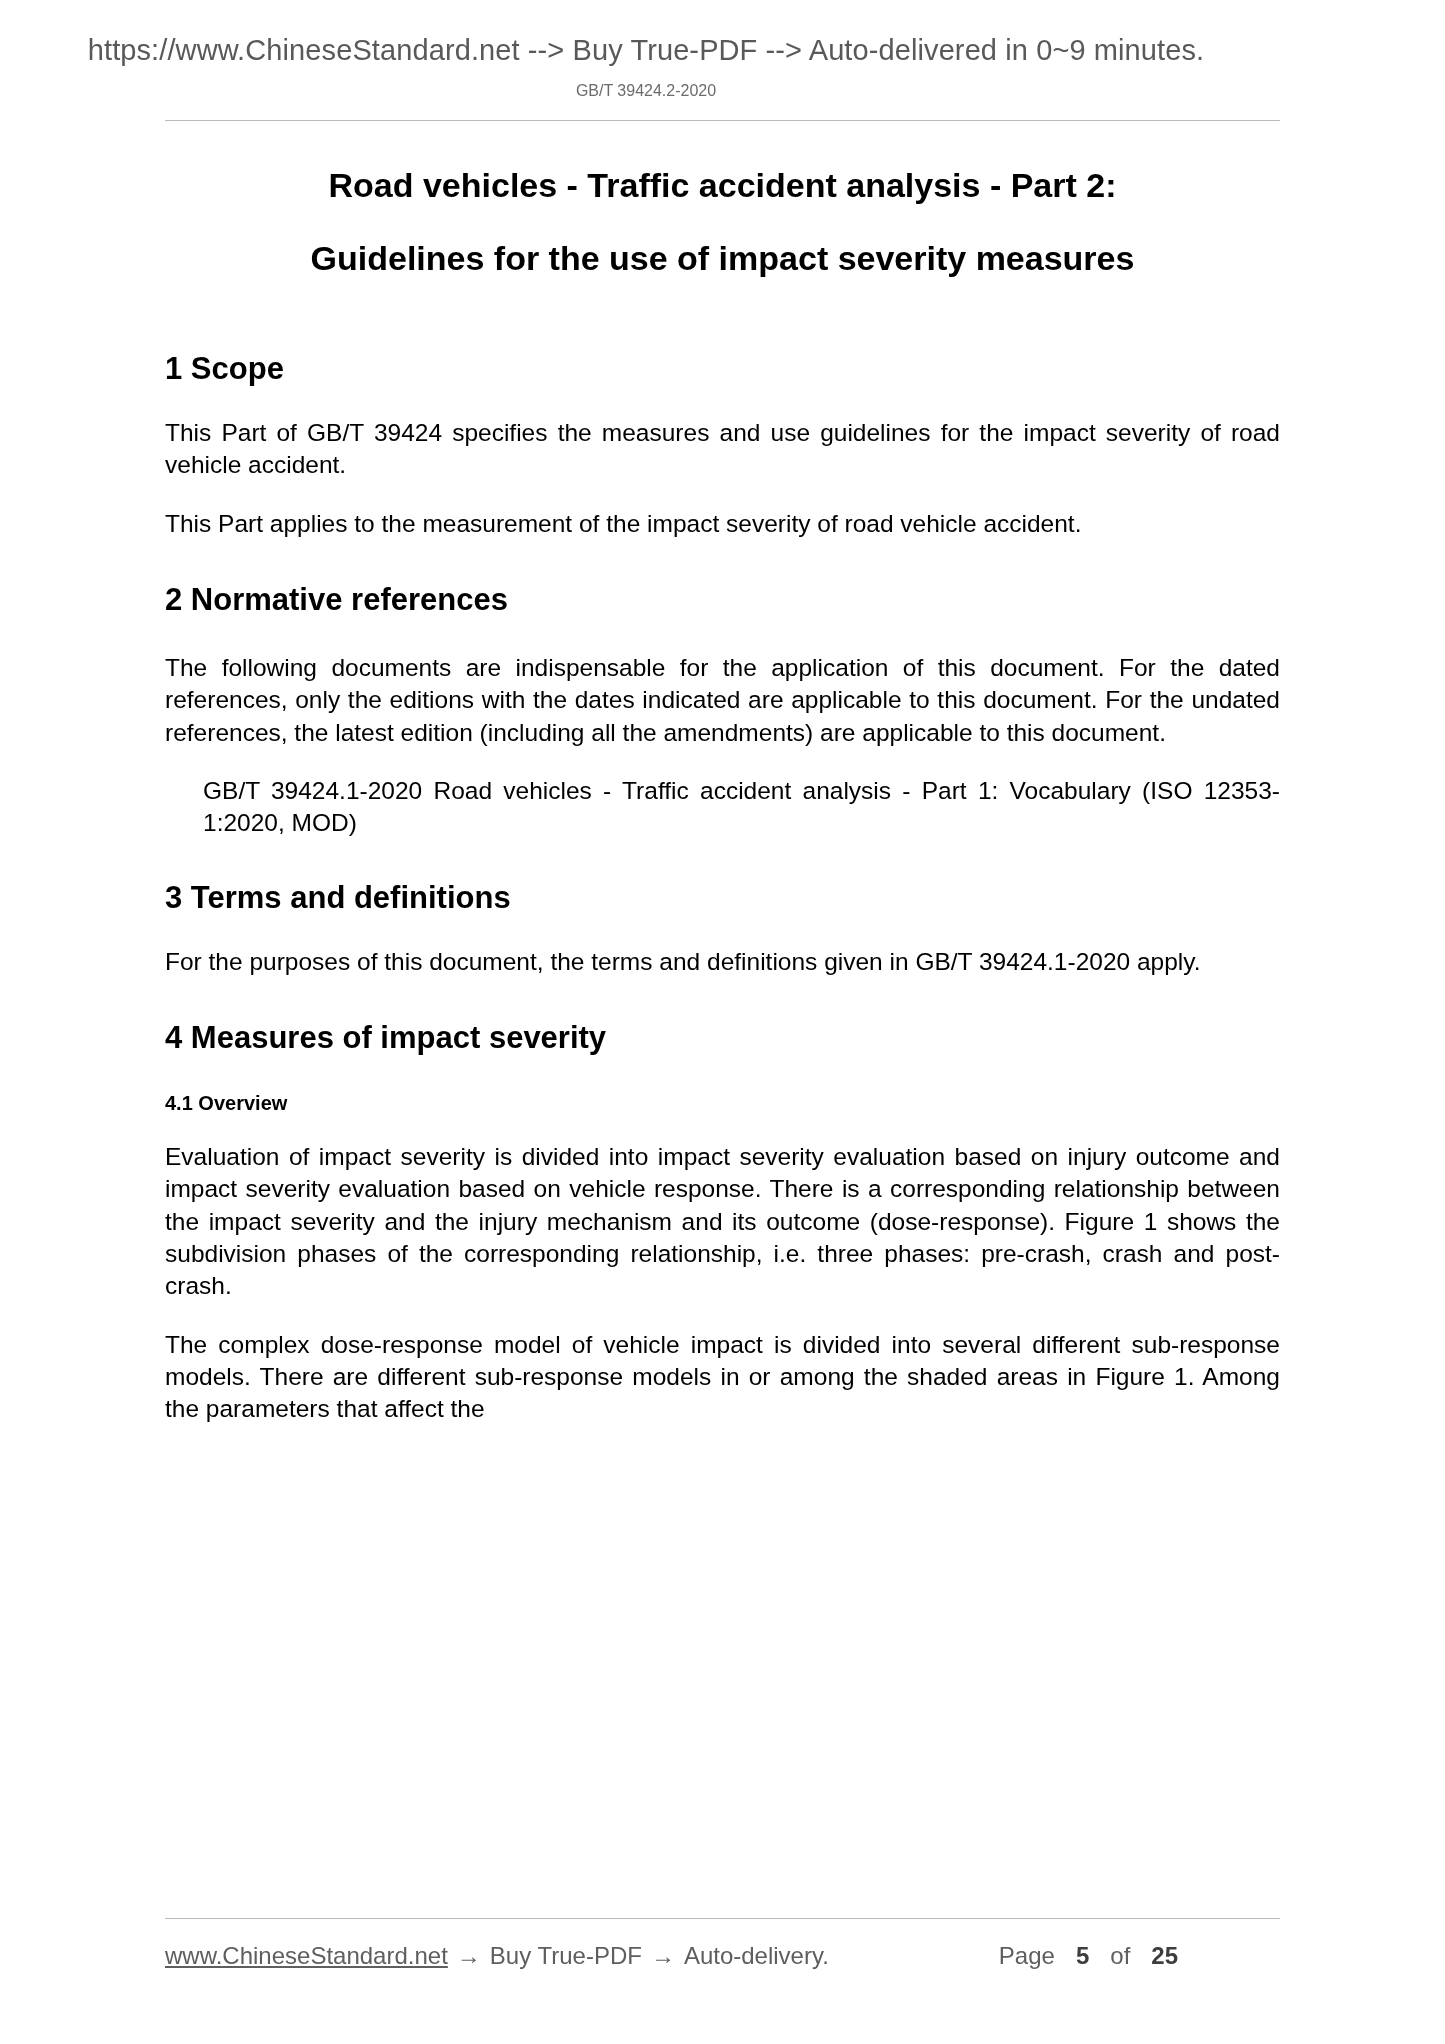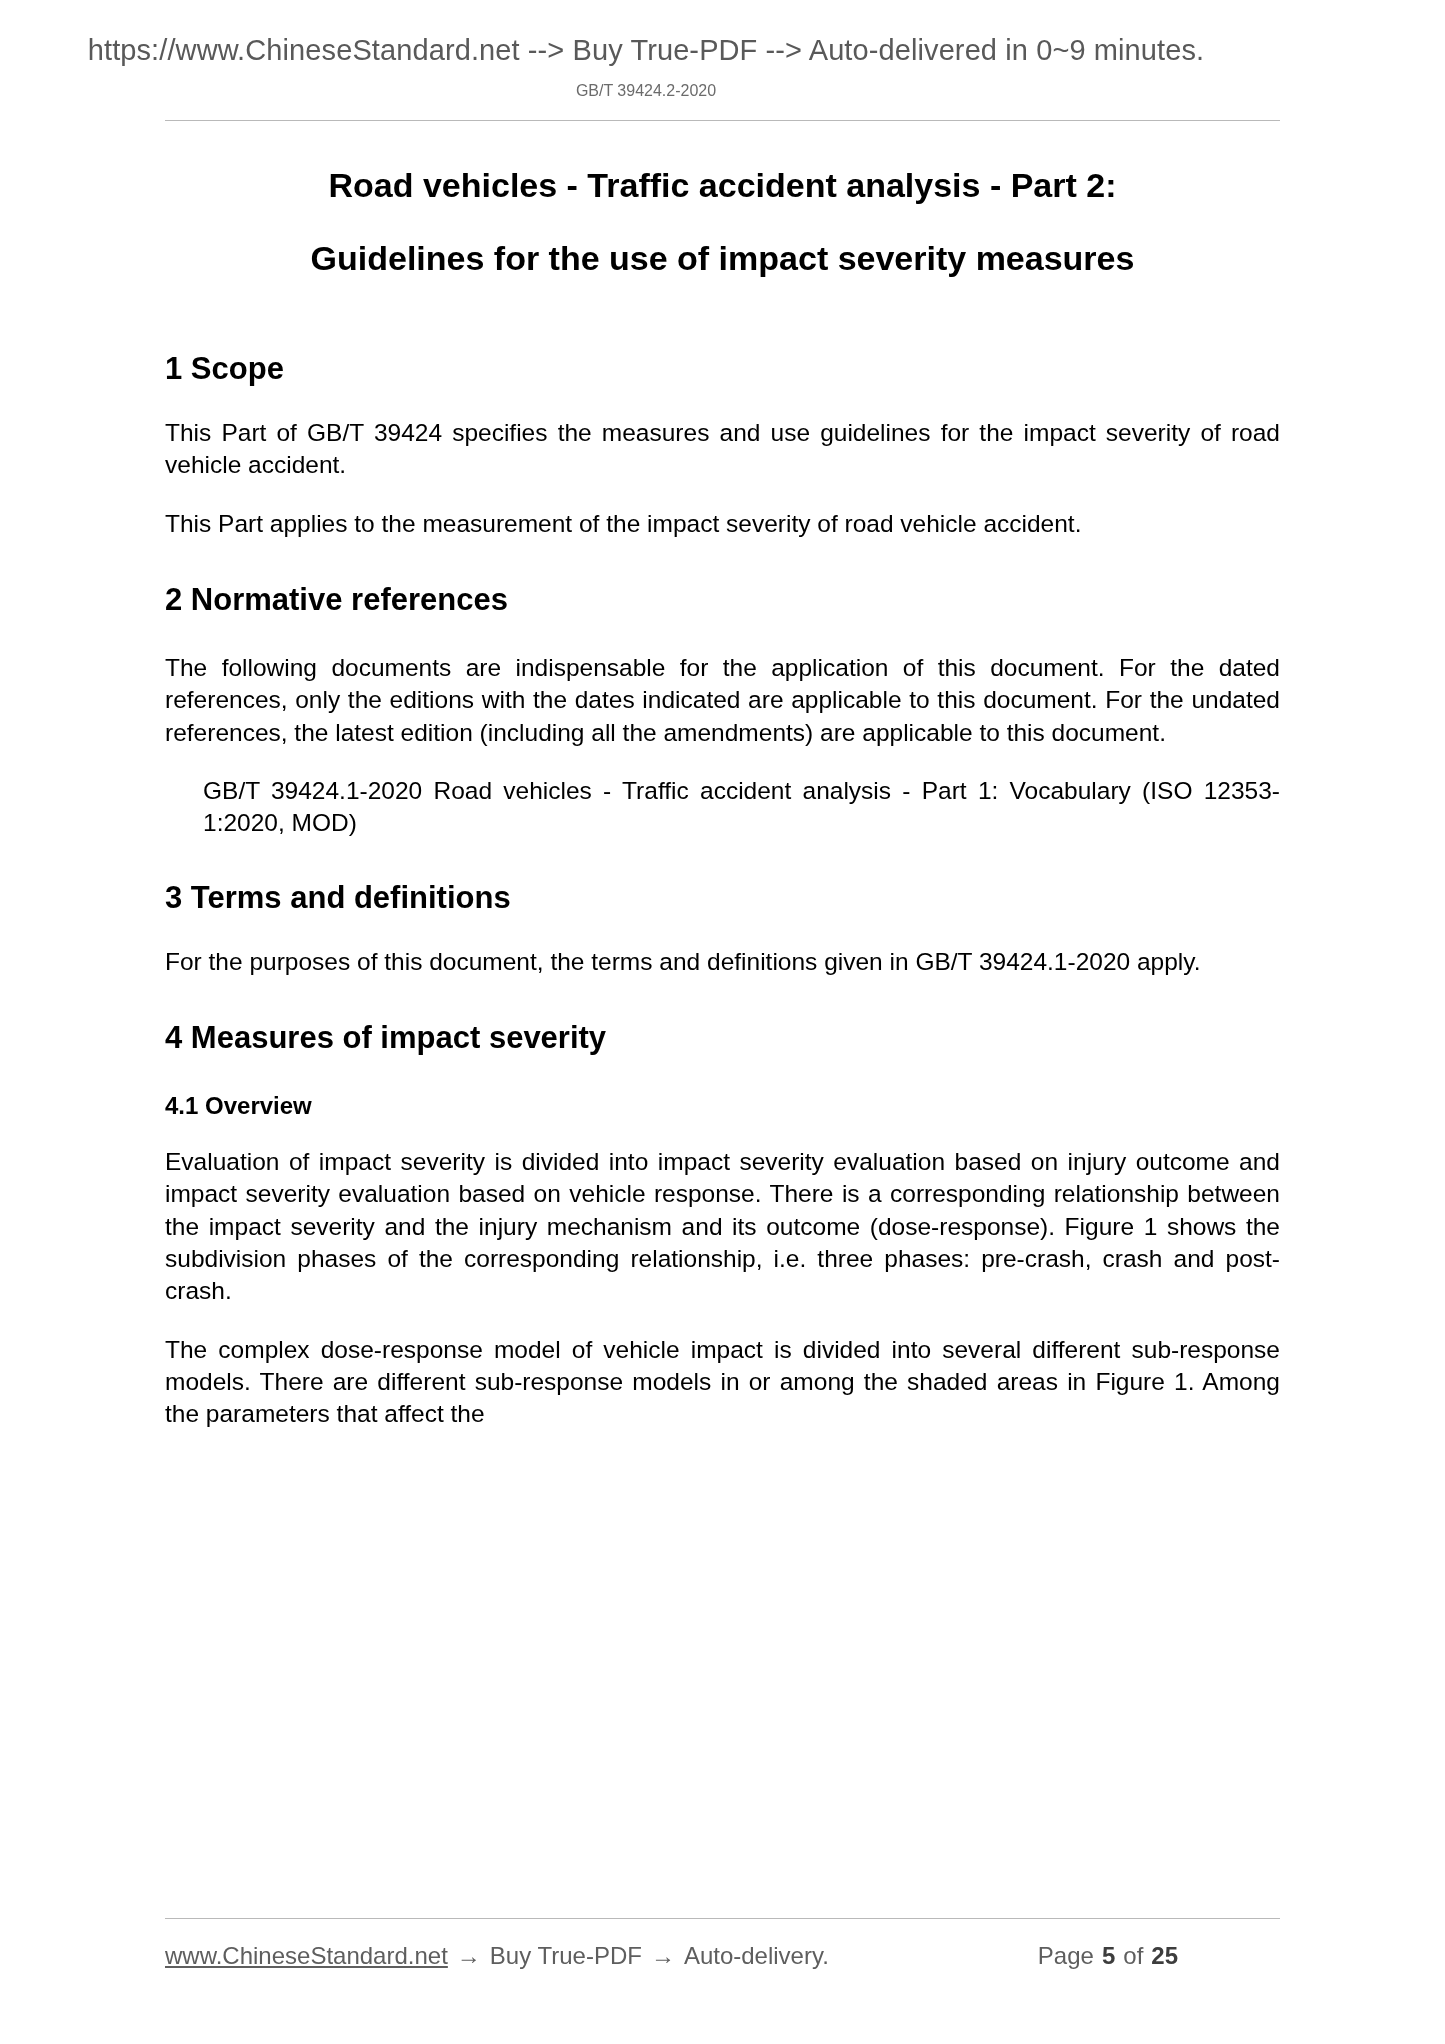--- a/index.html
+++ b/index.html
@@ -73,21 +73,21 @@
   .doc-title .tline.l1 { margin-top: 18px; }
   .doc-title .tline.l2 { margin-top: 39px; }
 
   h1.sec {
     font-size: 31px;
     font-weight: bold;
     margin: 0;
     color: #000;
   }
   h2.subsec {
-    font-size: 24px;
+    font-size: 20px;
     font-weight: bold;
     margin: 0;
     color: #000;
   }
 
   p.body {
     font-size: 24.5px;
     line-height: 1.32;
     margin: 0;
     text-align: justify;
@@ -142,21 +142,21 @@
     color: #5e5e5e;
   }
   .arrow-glyph {
     font-size: 24px;
     color: #5e5e5e;
   }
   .footer-right {
     margin-left: auto;
     display: flex;
     align-items: baseline;
-    gap: 8px;
+    gap: 21px;
     white-space: nowrap;
     padding-right: 102px;
   }
   .footer-right .num {
     font-weight: bold;
     color: #3d3d3d;
   }
 </style>
 </head>
 <body>

